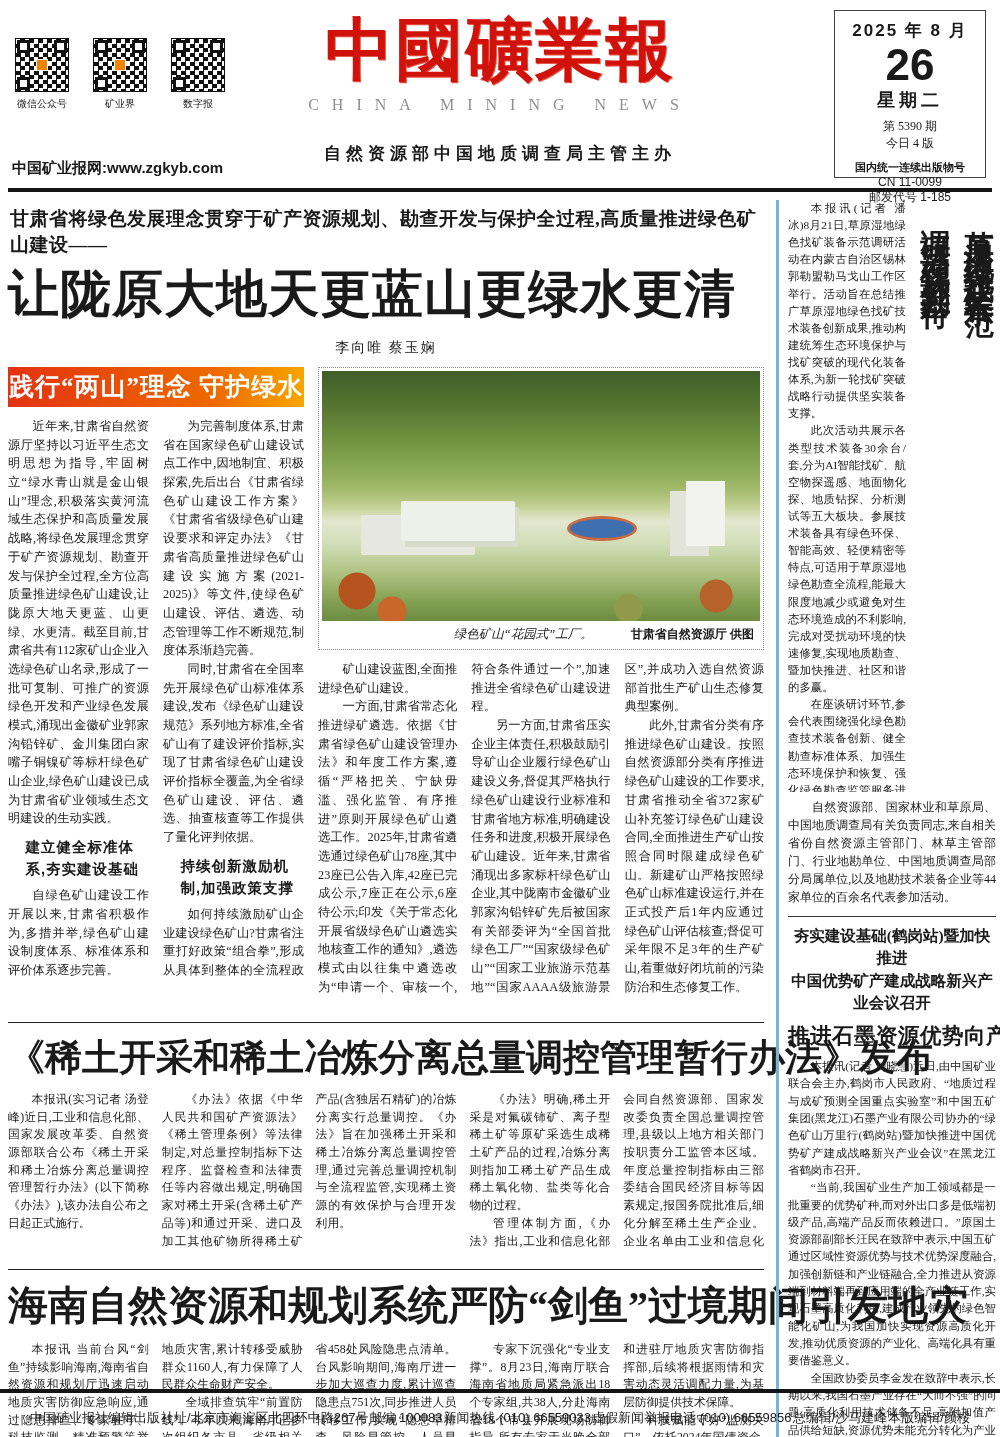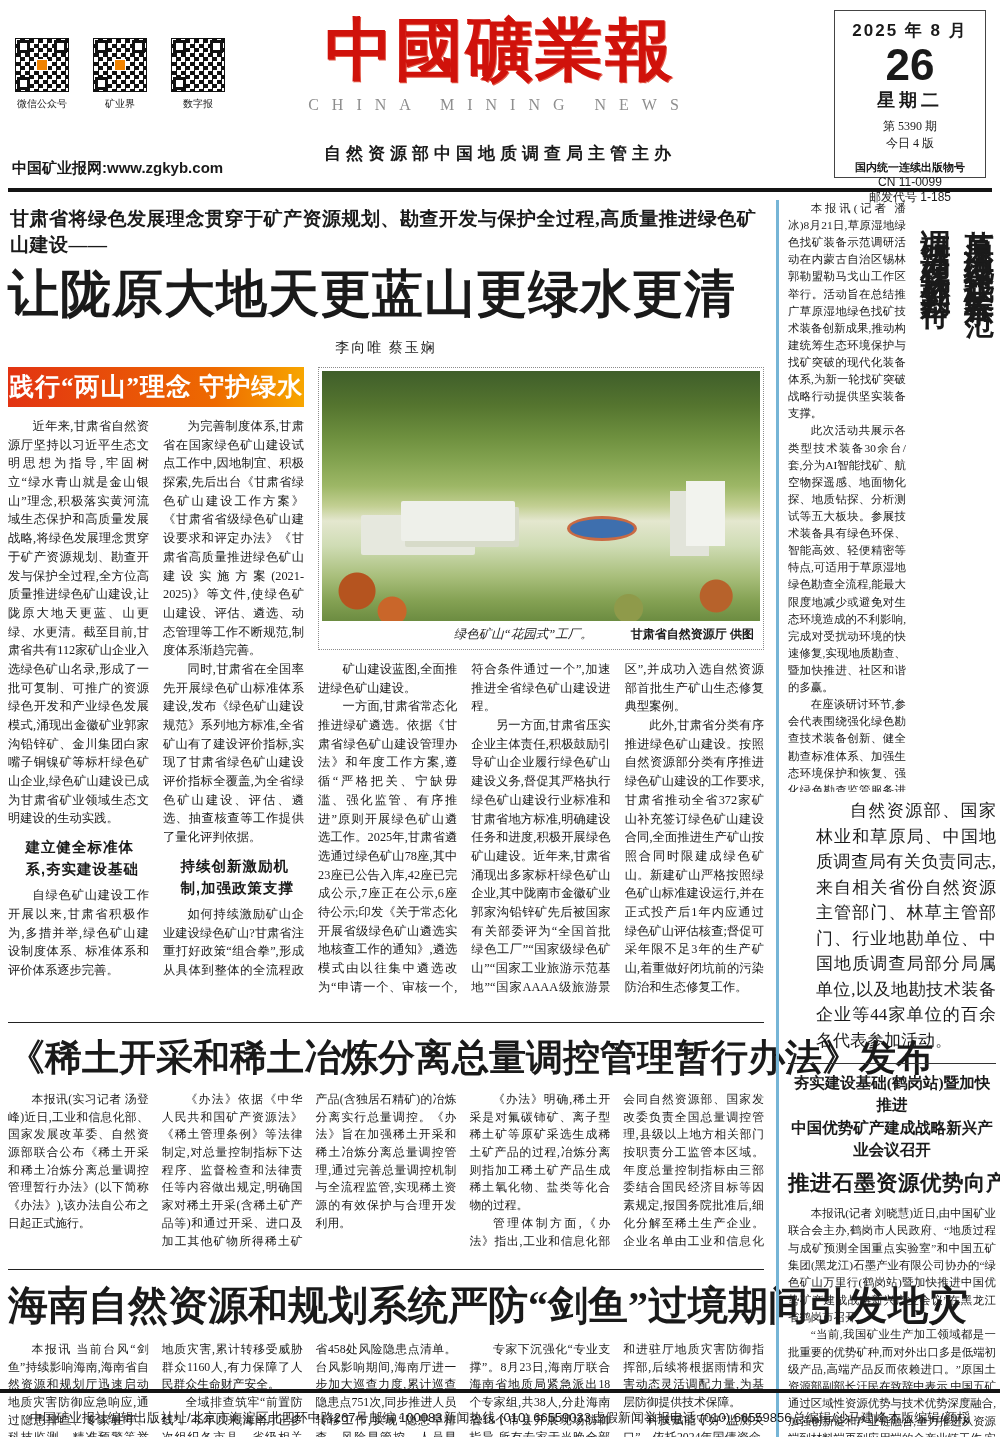--- a/index.html
+++ b/index.html
@@ -92,21 +92,21 @@
   .hainan-cols { height:152px; }
 
   
   .sb1 { display:flex; gap:8px; }
   .sb1-text { width:118px; flex:none; font-size:11.4px; line-height:1.5; text-align:justify;
               height:592px; overflow:hidden; }
   .sb1-text p { text-indent:2em; }
   .sb1-headline { flex:1; writing-mode:vertical-rl; font-family:"Liberation Sans", sans-serif;
                   font-weight:900; font-size:30px; letter-spacing:7px; line-height:1.45;
                   padding-top:6px; height:592px; }
-  .sb1-wide { font-size:17px; line-height:1.5; text-align:justify; margin-top:6px;margin-left:28px; }
+  .sb1-wide { font-size:12px; line-height:1.5; text-align:justify; margin-top:6px; }
   .sb1-wide p { text-indent:2em; }
   .sb-divider { border-top:1px solid #333; margin:10px 0 8px; }
   .sb2-kicker { text-align:center; font-size:15.5px; font-weight:bold; line-height:1.45;
                 font-family:"Liberation Serif", serif; }
   .sb2-headline { text-align:center; font-size:21.5px; font-weight:900; margin:6px 0 8px;
                   font-family:"Liberation Serif", serif; letter-spacing:0.5px; white-space:nowrap; }
   .sb2-body { font-size:11.4px; line-height:1.52; text-align:justify; height:500px; overflow:hidden; }
   .sb2-body p { text-indent:2em; }
 
   

